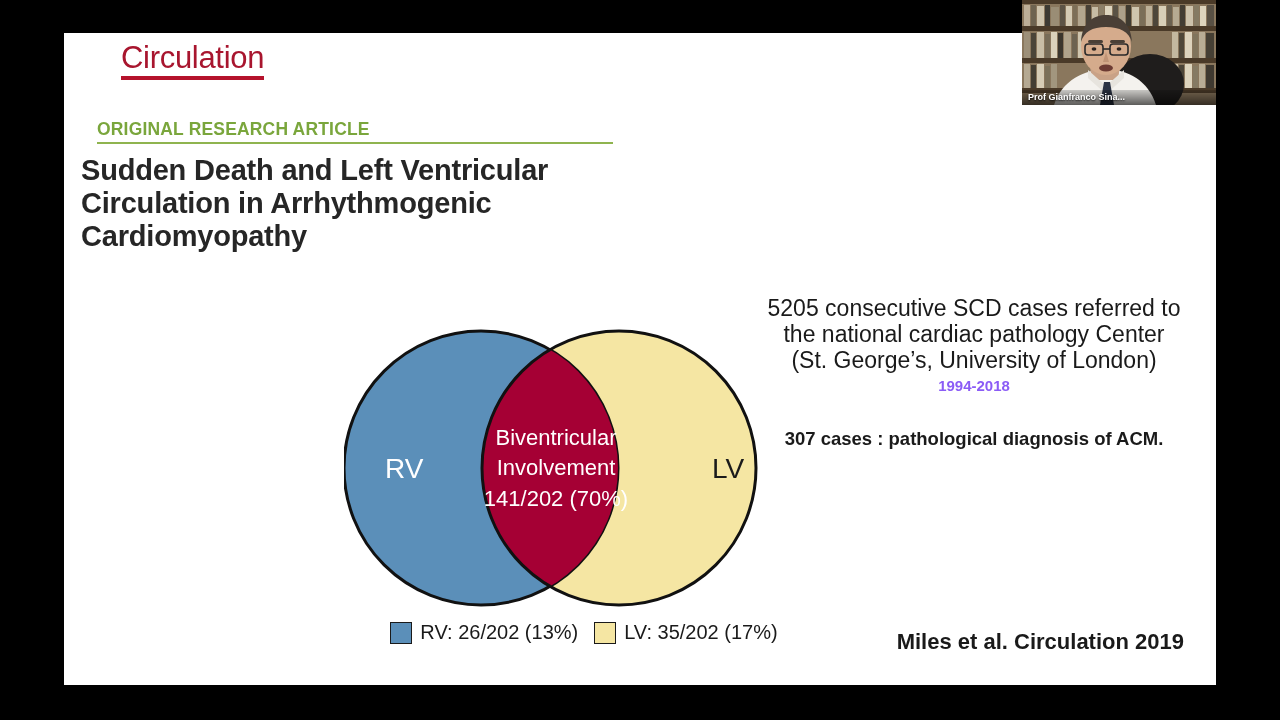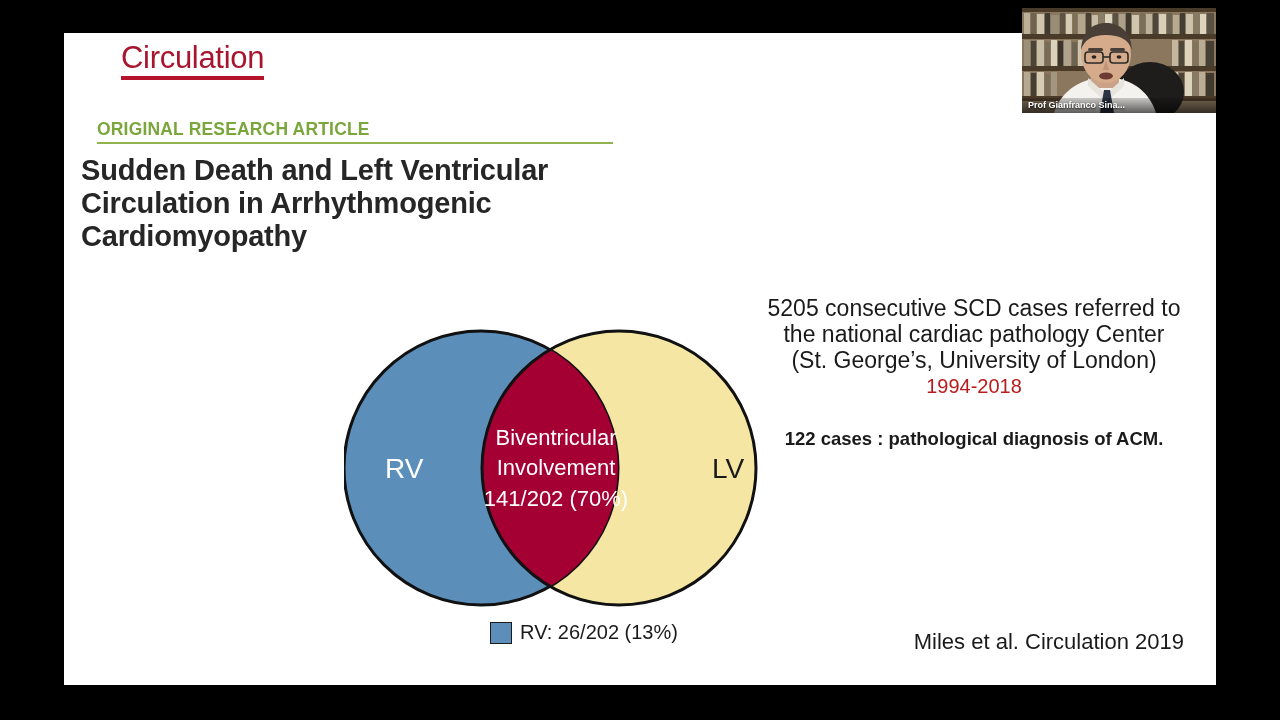--- a/index.html
+++ b/index.html
@@ -66,38 +66,38 @@
   }
 
   
   #right-col{position:absolute;left:700px;top:262px;width:420px;text-align:center;}
   #cohort-text{
     font-family:"Liberation Sans",sans-serif;
     font-size:23px;line-height:26px;color:#1a1a1a;
   }
   #cohort-years{
     font-family:"Liberation Sans",sans-serif;
-    font-size:20px;line-height:26px;color:#b91c1c;
+    font-size:15px;line-height:26px;color:#8b5cf6;font-weight:bold;
   }
   #cases-line{
     margin-top:27px;
     font-family:"Liberation Sans",sans-serif;
     font-weight:bold;font-size:18.5px;line-height:26px;color:#1a1a1a;
   }
 
   
   #citation{
     position:absolute;left:760px;top:596px;width:360px;text-align:right;
     font-family:"Liberation Sans",sans-serif;
-    font-size:22px;color:#1a1a1a;white-space:nowrap;
+    font-size:22px;color:#1a1a1a;white-space:nowrap;font-weight:bold;
   }
 
   
   #webcam{
-    position:absolute;left:1022px;top:8px;width:194px;height:105px;
+    position:absolute;left:1022px;top:0;width:194px;height:105px;
     overflow:hidden;background:#4a3a2c;
   }
   #webcam-bg{position:absolute;inset:0;}
   #webcam-name{
     position:absolute;left:0;bottom:0;width:100%;
     padding:2px 4px 3px 6px;box-sizing:border-box;
     font-family:"Liberation Sans",sans-serif;
     font-size:9px;font-weight:bold;color:#fff;
     background:linear-gradient(to top,rgba(0,0,0,0.62),rgba(0,0,0,0.18));
     white-space:nowrap;overflow:hidden;text-overflow:ellipsis;
@@ -147,26 +147,30 @@
         <text class="venn-center" x="212" y="222" text-anchor="middle">Involvement</text>
         <text class="venn-center" x="212" y="253" text-anchor="middle">141/202 (70%)</text>
       </svg>
     </div>
 
     <div id="legend">
       <div class="legend-item">
         <span class="swatch" style="background:#5B8FB9;"></span>
         <span class="legend-text">RV: 26/202 (13%)</span>
       </div>
+      <div class="legend-item">
+        <span class="swatch" style="background:#F5E6A3;"></span>
+        <span class="legend-text">LV: 35/202 (17%)</span>
+      </div>
     </div>
 
     <div id="right-col">
       <div id="cohort-text">5205 consecutive SCD cases referred to the national cardiac pathology Center (St. George’s, University of London)</div>
       <div id="cohort-years">1994-2018</div>
-      <div id="cases-line">122 cases : pathological diagnosis of ACM.</div>
+      <div id="cases-line">307 cases : pathological diagnosis of ACM.</div>
     </div>
 
     <div id="citation">Miles et al. Circulation 2019</div>
 
   </div>
 
   <div id="webcam">
     <svg id="webcam-bg" width="194" height="105" viewBox="0 0 194 105" preserveAspectRatio="none">
 
       <rect x="0" y="0" width="194" height="105" fill="#6b5a45"></rect>

